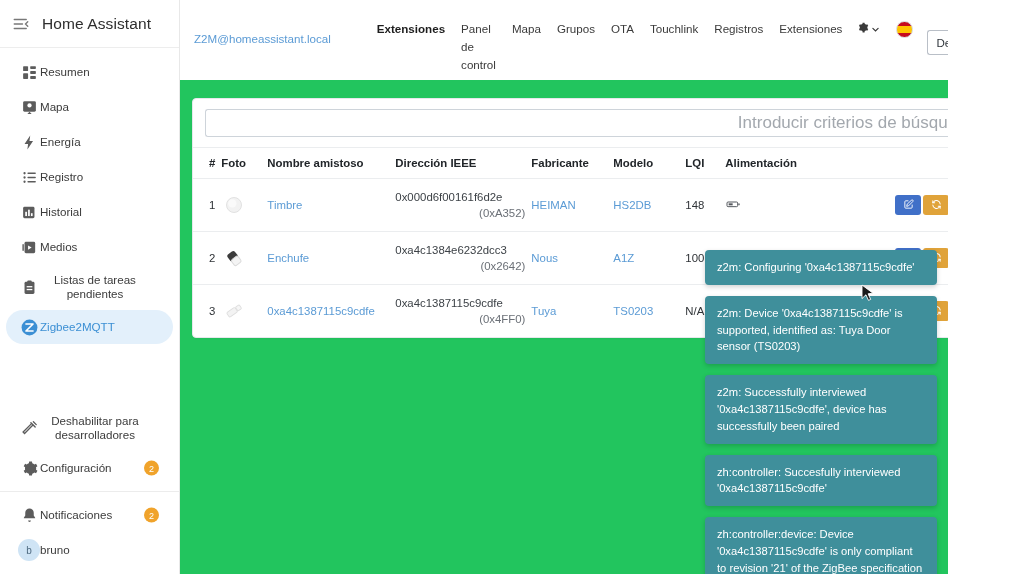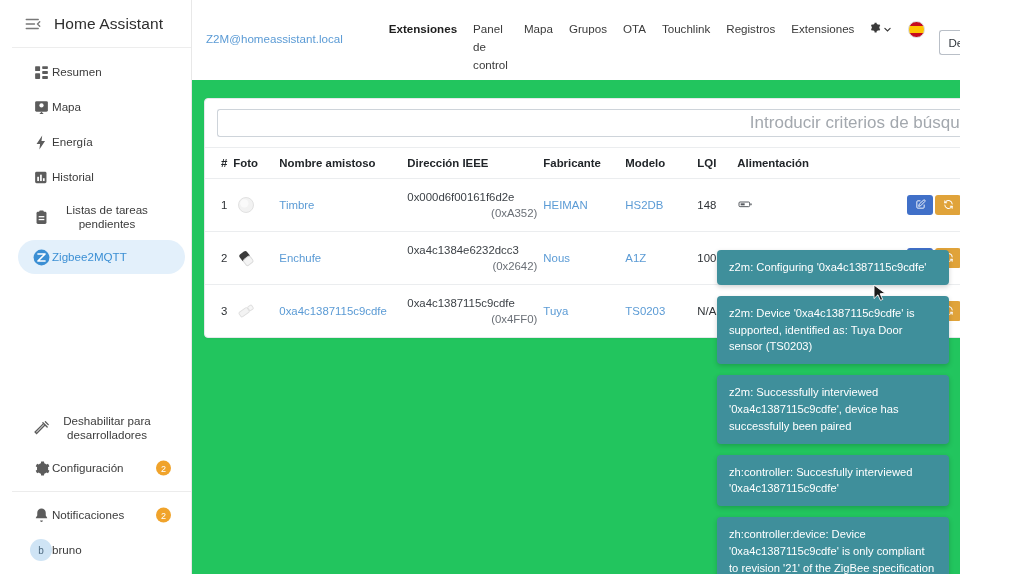--- a/index.html
+++ b/index.html
@@ -2,21 +2,21 @@
 <html><head>
 <meta charset="utf-8">
 <style>
   * { box-sizing: border-box; margin: 0; padding: 0; }
   html, body {
     width: 1024px; height: 574px;
     font-family: "Liberation Sans", sans-serif;
     background: #ffffff;
     overflow: hidden;
   }
-  .app { display: flex; width: 948px; height: 574px; position: relative; margin-left: 12px; }
+  .app { display: flex; width: 948px; height: 574px; position: relative; }
 
   
   .sidebar {
     width: 180px; height: 574px;
     background: #ffffff;
     border-right: 1px solid #e8e8e8;
     display: flex; flex-direction: column;
     flex-shrink: 0;
   }
   .sb-header {
@@ -215,33 +215,56 @@
 
       <div class="sb-item">
         <span class="ic">
           <svg width="17" height="17" viewBox="0 0 24 24" fill="currentColor">
               <path d="M13 2L5 14h5l-1 8 8-12h-5z"></path>
             </svg>
         </span>
         <span class="lb">Energía</span>
       </div>
 
+      <div class="sb-item">
+        <span class="ic">
+          <svg width="17" height="17" viewBox="0 0 24 24" fill="currentColor">
+              <circle cx="5" cy="6" r="1.6"></circle>
+              <circle cx="5" cy="12" r="1.6"></circle>
+              <circle cx="5" cy="18" r="1.6"></circle>
+              <rect x="9" y="5" width="12" height="2" rx="1"></rect>
+              <rect x="9" y="11" width="12" height="2" rx="1"></rect>
+              <rect x="9" y="17" width="12" height="2" rx="1"></rect>
+            </svg>
+        </span>
+        <span class="lb">Registro</span>
+      </div>
 
       <div class="sb-item">
         <span class="ic">
           <svg width="17" height="17" viewBox="0 0 24 24" fill="currentColor">
               <rect x="3" y="4" width="16" height="16" rx="2"></rect>
               <rect x="6" y="11" width="2.4" height="6" fill="#fff"></rect>
               <rect x="10" y="8" width="2.4" height="9" fill="#fff"></rect>
               <rect x="14" y="13" width="2.4" height="4" fill="#fff"></rect>
             </svg>
         </span>
         <span class="lb">Historial</span>
       </div>
 
+      <div class="sb-item">
+        <span class="ic">
+          <svg width="17" height="17" viewBox="0 0 24 24" fill="currentColor">
+              <rect x="5" y="4" width="15" height="16" rx="2"></rect>
+              <path d="M10 9l5 3-5 3z" fill="#fff"></path>
+              <rect x="2" y="7" width="2" height="10" rx="1"></rect>
+            </svg>
+        </span>
+        <span class="lb">Medios</span>
+      </div>
 
       <div class="sb-item tall">
         <span class="ic">
           <svg width="17" height="17" viewBox="0 0 24 24" fill="currentColor">
               <rect x="5" y="4" width="14" height="17" rx="2"></rect>
               <rect x="9" y="2" width="6" height="4" rx="1"></rect>
               <rect x="8" y="10" width="8" height="1.8" fill="#fff"></rect>
               <rect x="8" y="14" width="8" height="1.8" fill="#fff"></rect>
             </svg>
         </span>

